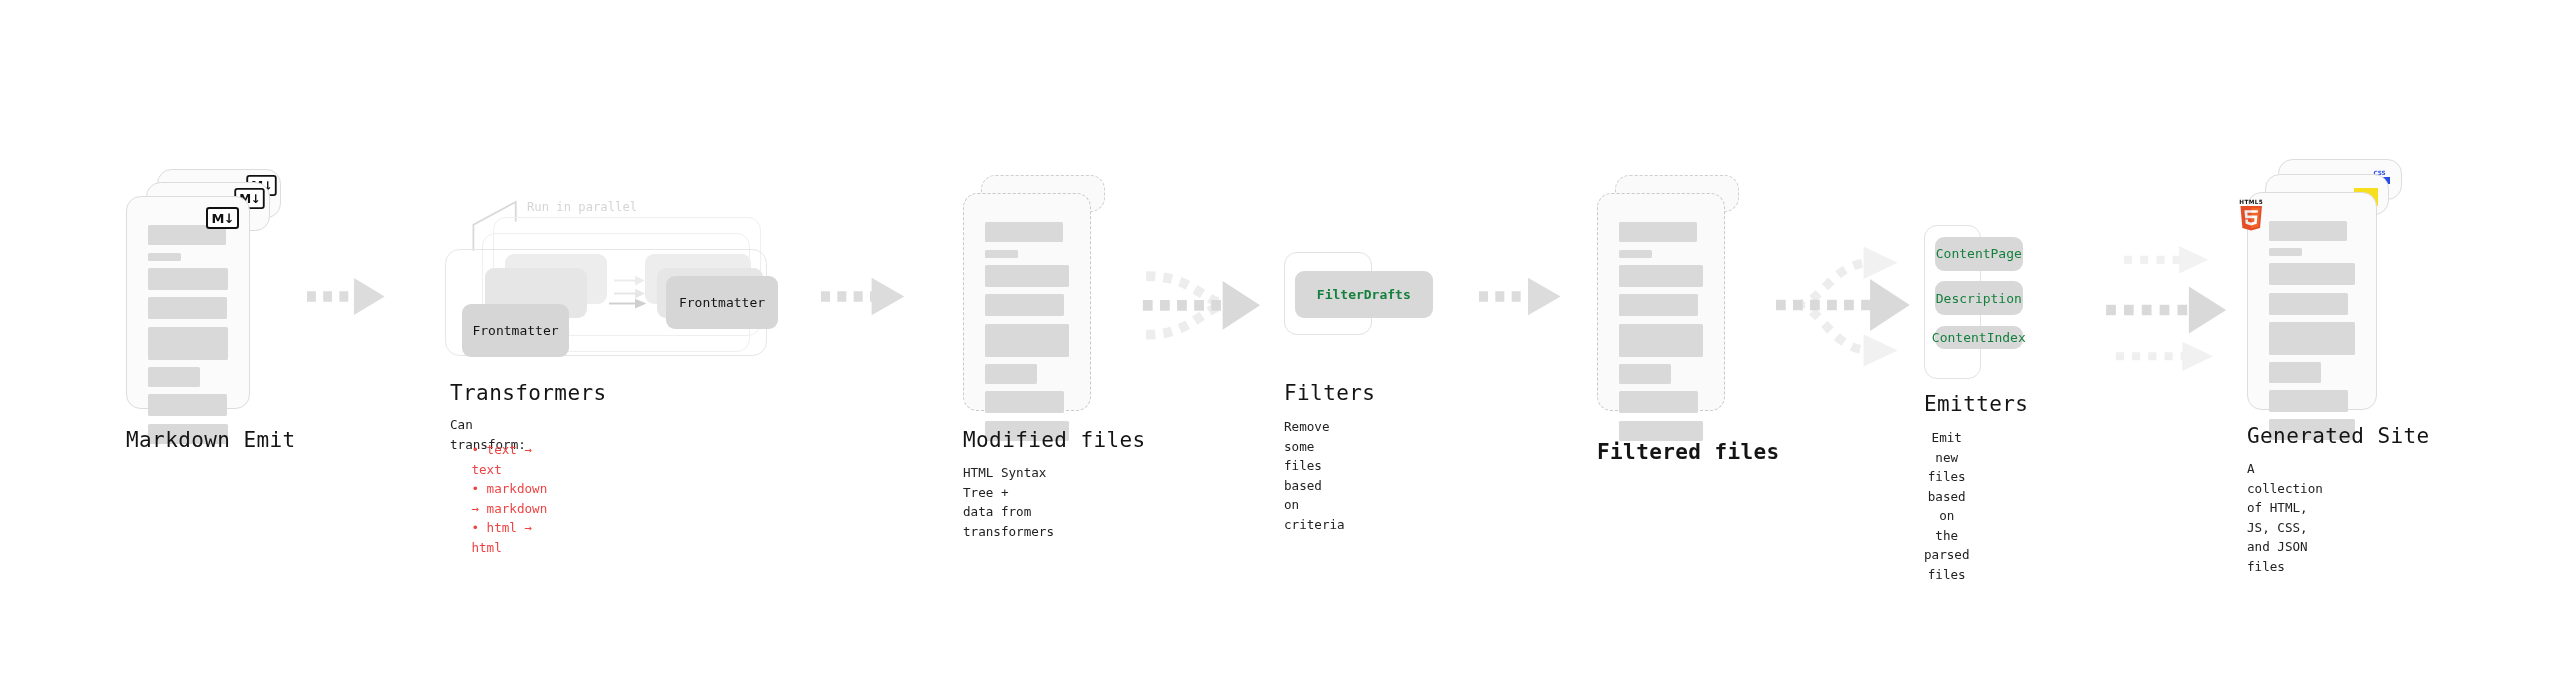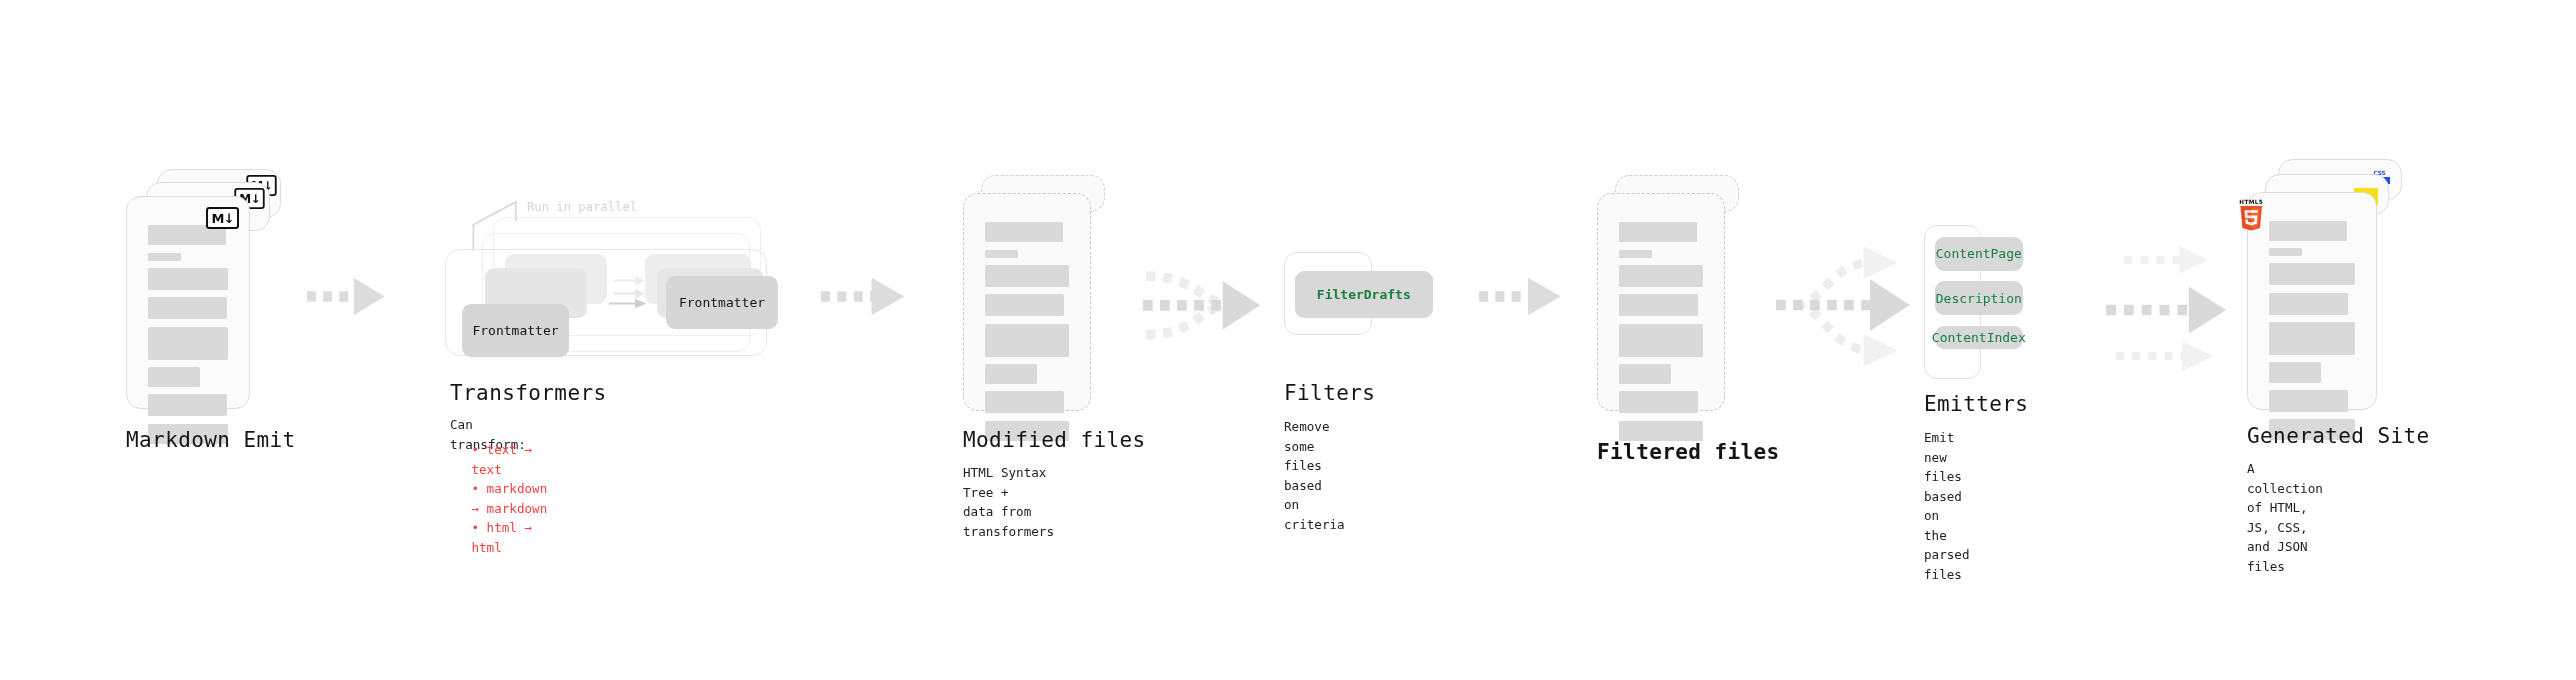--- a/index.html
+++ b/index.html
@@ -279,21 +279,21 @@
     <polygon points="116,58 165,90 116,122" fill="#d9d9d9"></polygon>
   </svg>
 
   <div class="node">
     <div class="panel" style="left:1924px;top:225px;width:57px;height:154px;">
       <div class="chip" style="left:9.8px;top:10.6px;width:88px;height:34px;">ContentPage</div>
       <div class="chip" style="left:9.8px;top:55px;width:88px;height:34px;">Description</div>
       <div class="chip" style="left:9.8px;top:100px;width:88px;height:23px;">ContentIndex</div>
     </div>
     <div class="title" style="left:1924px;top:392px;">Emitters</div>
-    <div class="subtitle" style="left:1924px;top:428px;">Emit new files based on
+    <div class="subtitle" style="left:1924px;top:428px;text-align:center;">Emit new files based on
 the parsed files</div>
   </div>
 
   <svg style="left:2098px;top:233px;" width="146" height="142" viewBox="0 0 180 175">
     <line x1="32" y1="33" x2="104" y2="33" stroke="#f0f0f0" stroke-width="10" stroke-dasharray="10 10"></line>
     <polygon points="100,16 136,33 100,50" fill="#f2f2f2"></polygon>
     <line x1="10" y1="95" x2="118" y2="95" stroke="#d9d9d9" stroke-width="13" stroke-dasharray="12 10"></line>
     <polygon points="112,66 158,95 112,124" fill="#d9d9d9"></polygon>
     <line x1="22" y1="152" x2="108" y2="152" stroke="#efefef" stroke-width="10" stroke-dasharray="10 10"></line>
     <polygon points="104,134 142,152 104,170" fill="#f1f1f1"></polygon>

